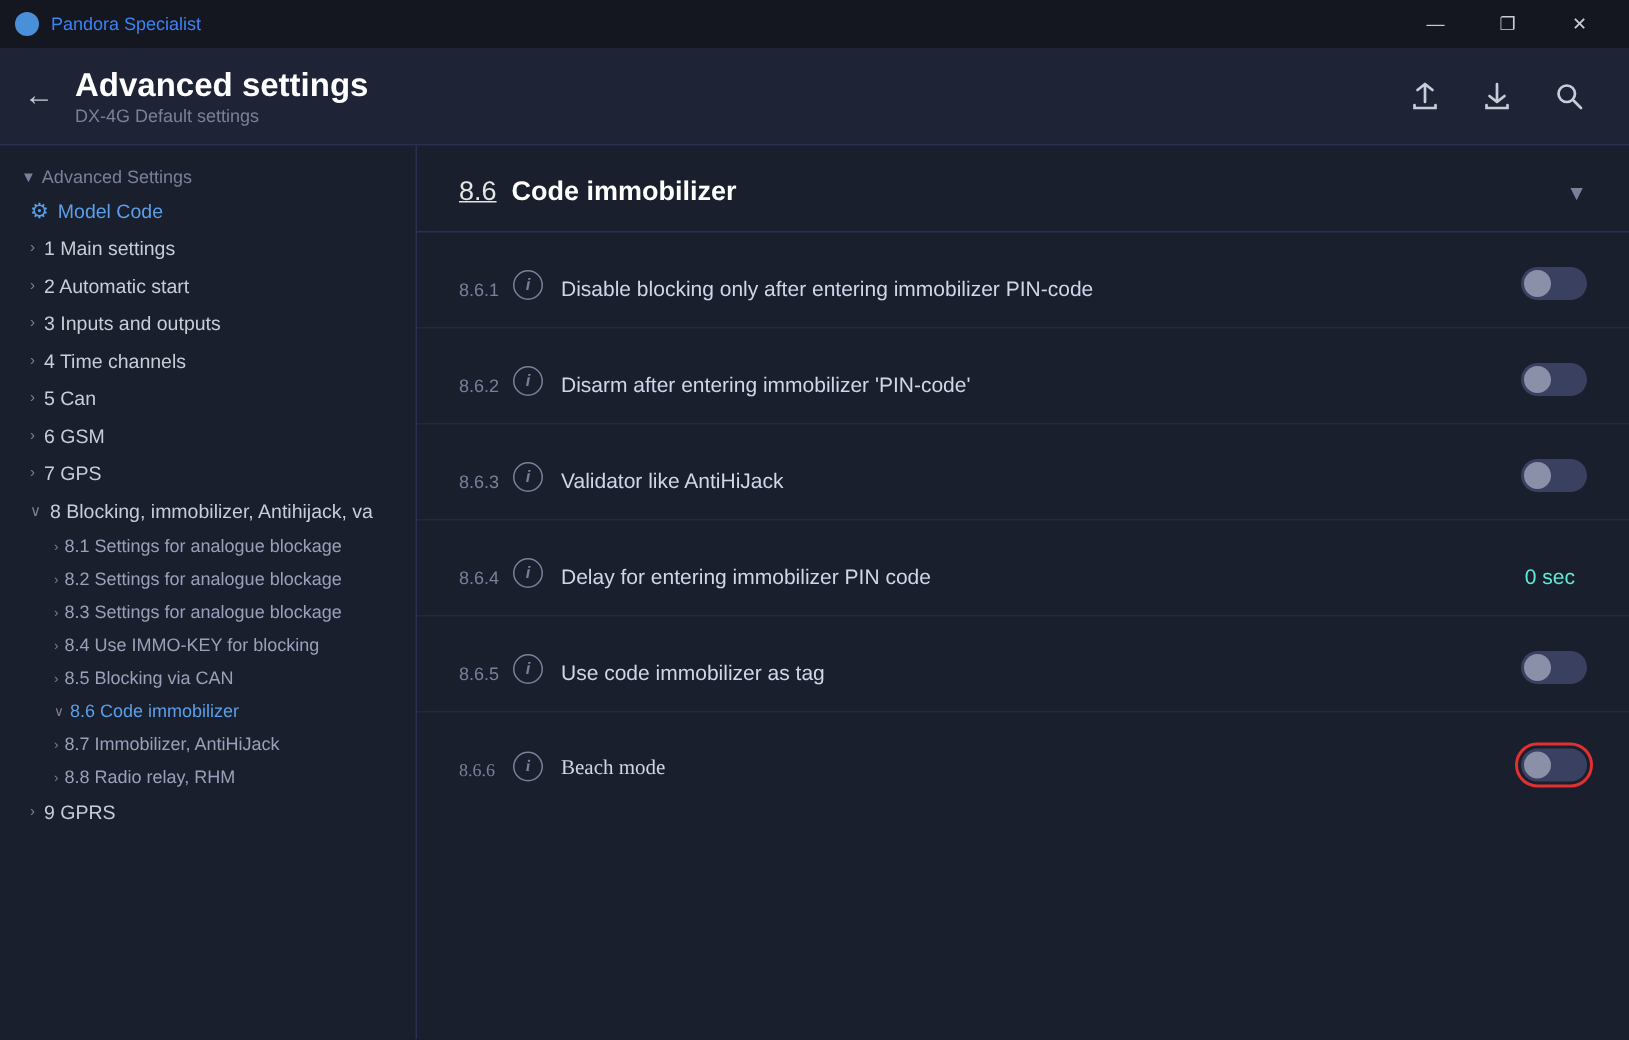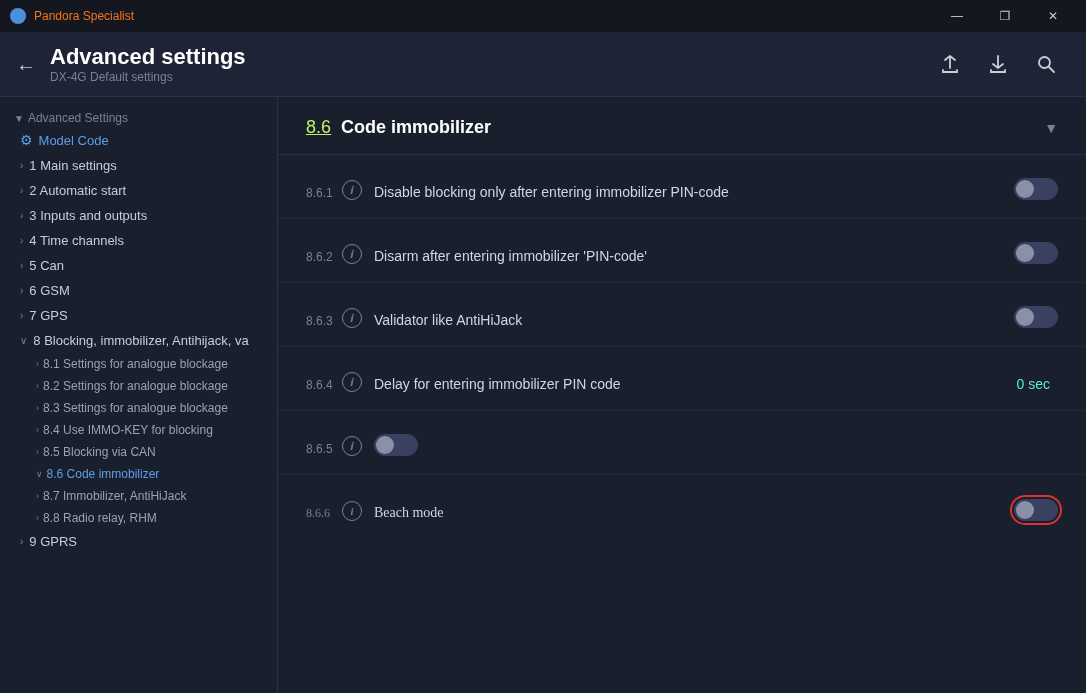--- a/index.html
+++ b/index.html
@@ -27,21 +27,21 @@
     .titlebar-icon {
       width: 16px;
       height: 16px;
       margin-right: 8px;
       background: #4a90d9;
       border-radius: 50%;
       flex-shrink: 0;
     }
     .titlebar-title {
       font-size: 12px;
-      color: #f97316;
+      color: #3b82f6;
       flex: 1;
     }
     .titlebar-controls {
       display: flex;
       gap: 2px;
     }
     .titlebar-btn {
       width: 46px;
       height: 32px;
       display: flex;
@@ -205,21 +205,21 @@
       padding: 20px 28px 16px 28px;
       border-bottom: 1px solid #2a3050;
     }
     .section-header-title {
       font-size: 18px;
       font-weight: 600;
       color: #ffffff;
       flex: 1;
     }
     .section-header-num {
-      color: #bef264;
+      color: #e5e5e5;
       font-size: 18px;
       margin-right: 10px;
       text-decoration: underline;
     }
     .collapse-arrow {
       font-size: 14px;
       color: #7a8099;
       cursor: pointer;
     }
 
@@ -462,20 +462,21 @@
       <div class="setting-row">
         <span class="setting-num">8.6.4</span>
         <div class="info-icon">i</div>
         <span class="setting-label">Delay for entering immobilizer PIN code</span>
         <span class="setting-value">0 sec</span>
       </div>
 
       <div class="setting-row">
         <span class="setting-num">8.6.5</span>
         <div class="info-icon">i</div>
+        <span class="setting-label">Use code immobilizer as tag</span>
         <div class="toggle">
           <div class="toggle-knob"></div>
         </div>
       </div>
 
       <div class="setting-row">
         <span class="setting-num">8.6.6</span>
         <div class="info-icon">i</div>
         <span class="setting-label">Beach mode</span>
         <div class="toggle toggle-highlighted">

